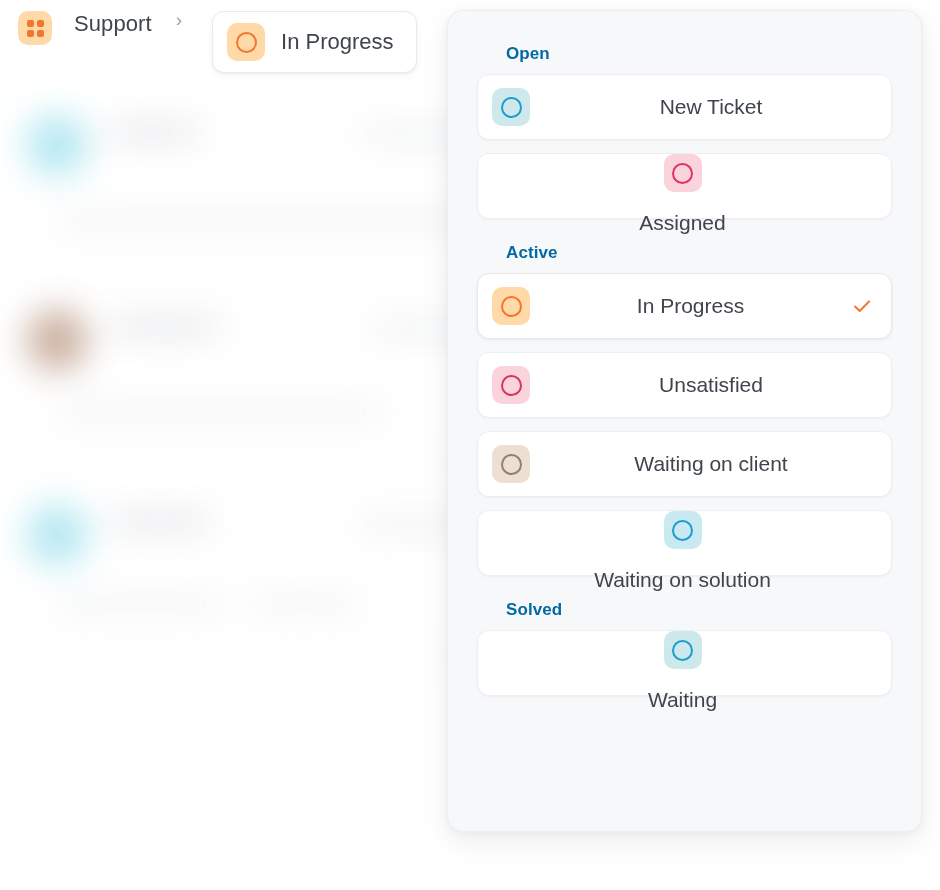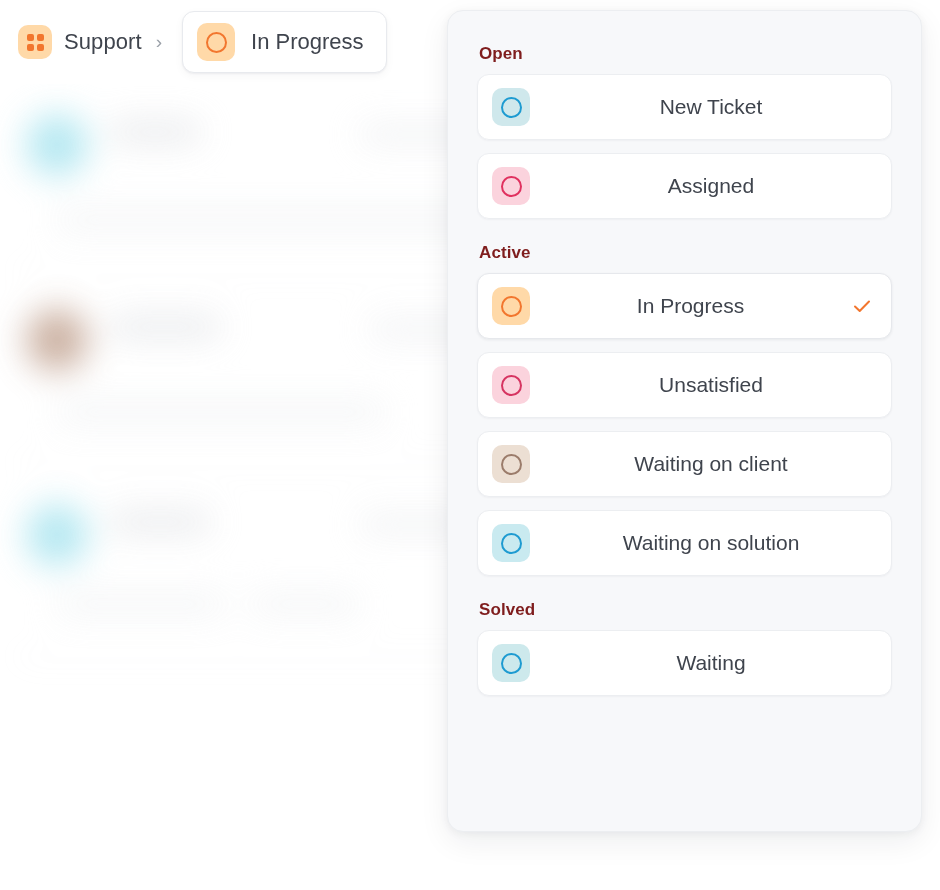--- a/index.html
+++ b/index.html
@@ -31,22 +31,21 @@
     height: 84px;
     background: #ffffff;
     display: flex;
     align-items: center;
     padding-left: 18px;
     z-index: 5;
   }
 
   .breadcrumb {
     display: flex;
-    align-items: center;
-    gap: 12px;
+    gap: 22px;
   }
 
   .bc-app-icon {
     width: 34px; height: 34px;
     border-radius: 10px;
     background: #ffd9a8;
     display: flex;
     align-items: center;
     justify-content: center;
     flex: none;
@@ -147,43 +146,44 @@
     border: 1px solid #eceef1;
     box-shadow: 0 10px 30px rgba(16,24,40,.07), 0 2px 8px rgba(16,24,40,.05);
     padding: 0 29px;
     z-index: 20;
     overflow: hidden;
   }
 
   .section-title {
     font-size: 17px;
     font-weight: bold;
-    color: #7f1d1d;
+    color: #0369a1;
     letter-spacing: .1px;
     padding: 0 0 0 2px;
+    margin-left: 27px;
   }
   .section-title.first { margin-top: 33px; }
   .section-title.rest  { margin-top: 24px; }
 
   .opt-list { margin-top: 10px; text-align: center; }
 
   .option {
     display: flex;
     align-items: center;
     gap: 19px;
     height: 66px;
     padding: 0 18px 0 14px;
     background: #ffffff;
     border: 1px solid #eceef1;
     border-radius: 12px;
     margin-bottom: 13px;
     box-shadow: 0 1px 2px rgba(16,24,40,.04);
     cursor: pointer;
   }
-  .option:last-child { margin-bottom: 0; }
+  .option:last-child { margin-bottom: 0; flex-direction: column; }
 
   .option.selected {
     border-color: #e6e8ec;
     box-shadow: 0 1px 3px rgba(16,24,40,.07);
   }
 
   .opt-tile {
     width: 38px; height: 38px;
     border-radius: 10px;
     display: flex; align-items: center; justify-content: center;

